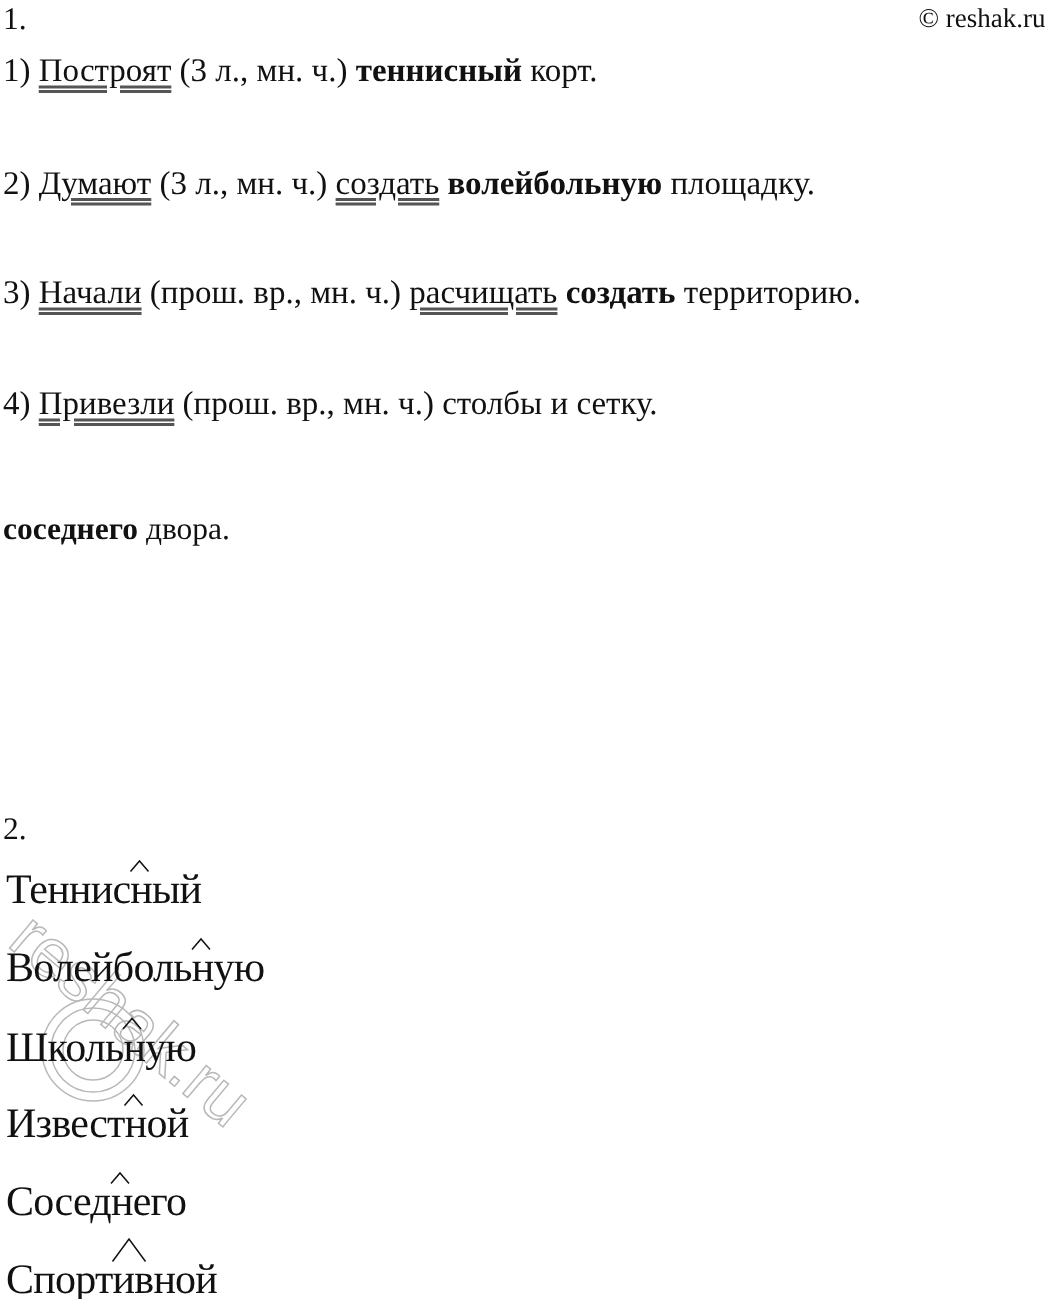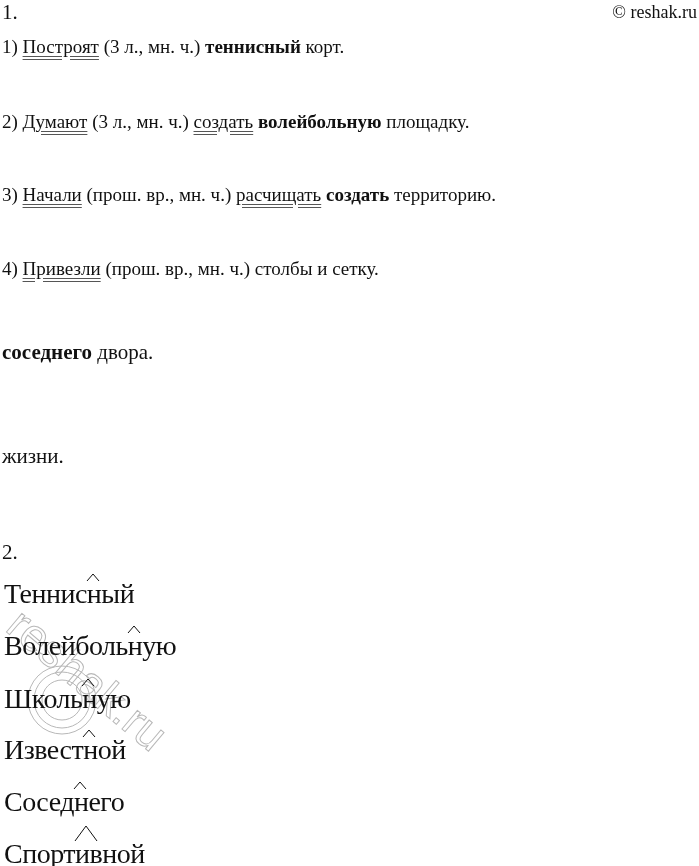--- a/index.html
+++ b/index.html
@@ -1,21 +1,21 @@
 <!DOCTYPE html>
 <html><head>
   <meta charset="utf-8">
   <style>
     html, body { margin: 0; padding: 0; background: #ffffff; }
     body { width: 699px; height: 866px; position: relative; overflow: hidden;
       font-family: "Liberation Serif", "DejaVu Serif", serif; color: #111; }
     .abs { position: absolute; }
     .num1 { left: 2px; top: 0px; font-size: 21px; line-height: 24px; }
     .copy { right: 2px; top: 0px; font-size: 18px; line-height: 24px; text-align: right; }
-    .line { position: absolute; left: 2px; font-size: 19px; line-height: 24px; white-space: nowrap; }
+    .line { position: absolute; left: 2px; font-size: 22px; line-height: 24px; white-space: nowrap; }
     .just { position: absolute; left: 2px; width: 694px; font-size: 21px; line-height: 32px; text-align: justify; }
     .just .row { display: block; text-align: justify; text-align-last: justify; }
     .just .row.last { text-align-last: left; margin-top: 10px; }
     .u2 { text-decoration: underline; text-decoration-style: double; text-decoration-color: #555; text-underline-offset: 3px; }
     b { font-weight: bold; }
     .num2 { left: 2px; top: 540px; font-size: 21px; line-height: 24px; }
     .word { position: absolute; left: 4px; font-size: 28px; line-height: 24px; letter-spacing: -0.5px; white-space: nowrap; }
     .suf { position: relative; display: inline-block; }
     .suf svg { position: absolute; left: -1px; top: -9px; overflow: visible; }
     .wm { position: absolute; left: 0; top: 585px; width: 200px; height: 180px; pointer-events: none; }
@@ -60,23 +60,20 @@
 </div>
 
 <div class="just" style="top:326px">
   <span class="row last">
     <b>соседнего</b>
     <span>двора.</span>
   </span>
 </div>
 
 <div class="just" style="top:430px">
-  <span class="row last">
-    <span>жизни.</span>
-  </span>
 </div>
 
 <div class="abs num2">2.</div>
 
 <svg class="wm" viewBox="0 0 200 180">
   <g fill="none" stroke="#b8b8b8" stroke-width="1">
     <circle cx="62" cy="115" r="34"></circle>
     <circle cx="62" cy="115" r="28"></circle>
     <circle cx="62" cy="115" r="20"></circle>
   </g>

